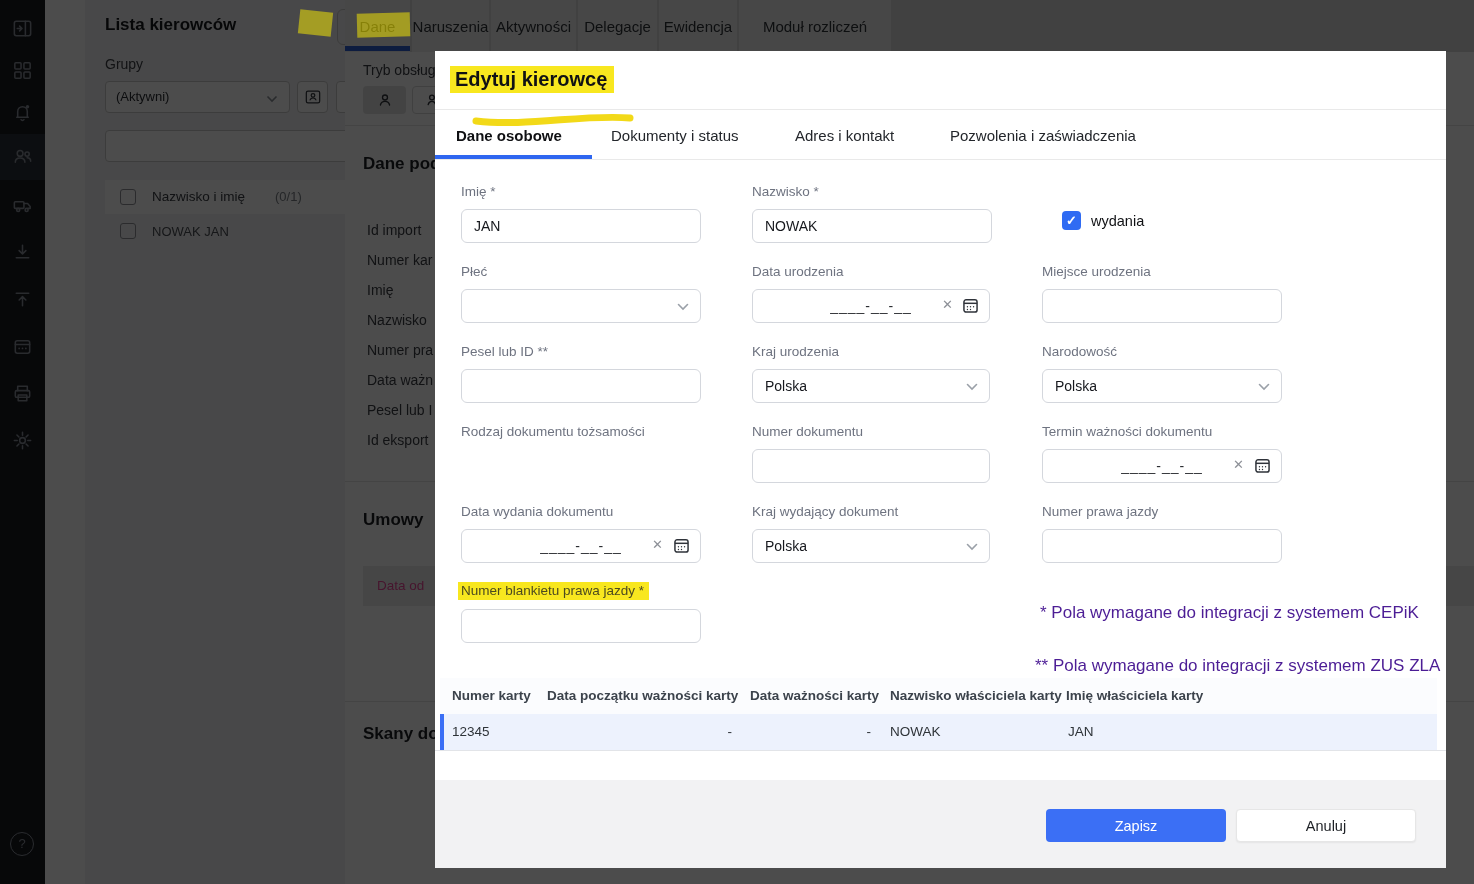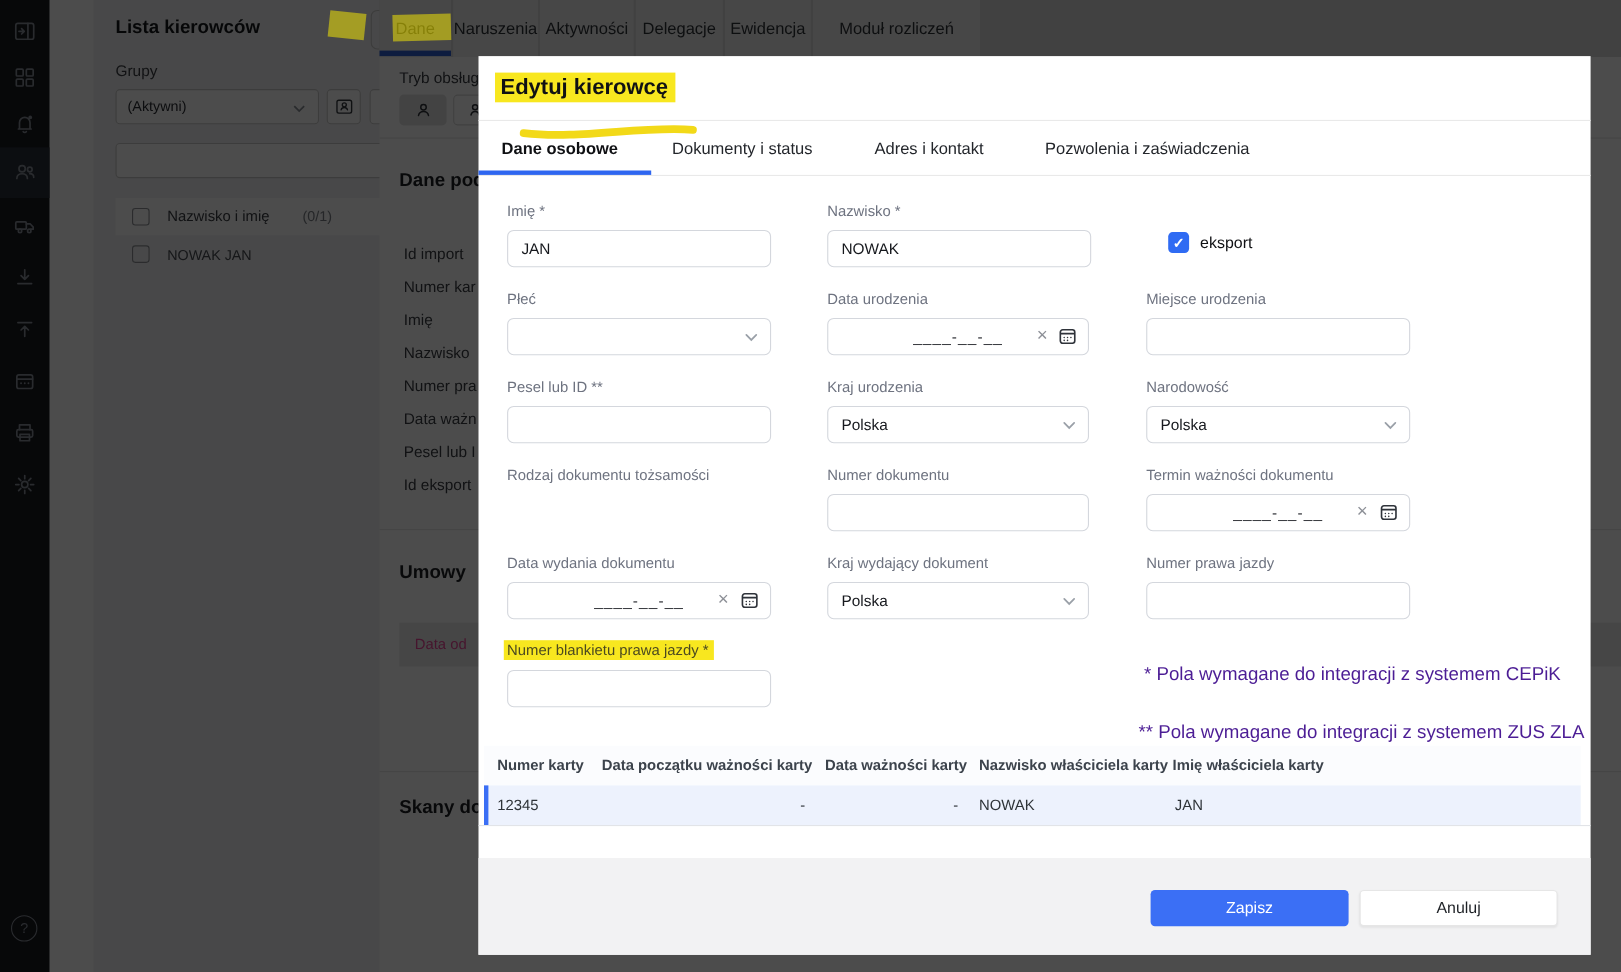--- a/index.html
+++ b/index.html
@@ -300,21 +300,21 @@
     <div class="m-tab" style="left:360px">Adres i kontakt</div>
     <div class="m-tab" style="left:515px">Pozwolenia i zaświadczenia</div>
     <div class="abs m-underline"></div>
     <div class="m-div" style="top:108px"></div>
 
     <div class="f-label" style="left:26px;top:133px">Imię *</div>
     <input class="inp" style="left: 26px; top: 158px;" value="JAN">
     <div class="f-label" style="left:317px;top:133px">Nazwisko *</div>
     <input class="inp" style="left: 317px; top: 158px;" value="NOWAK">
     <span class="checkbox"></span>
-    <span class="cb-label">eksport</span>
+    <span class="cb-label">wydania</span>
 
     <div class="f-label" style="left:26px;top:213px">Płeć</div>
     <div class="sel" style="left:26px;top:238px">
       <span></span>
       <svg viewBox="0 0 12 8">
           <path d="M1.5 1.5 6 6l4.5-4.5"></path>
         </svg>
     </div>
     <div class="f-label" style="left:317px;top:213px">Data urodzenia</div>
     <input class="inp center" style="left: 317px; top: 238px; width: 238px;" value="____-__-__">

